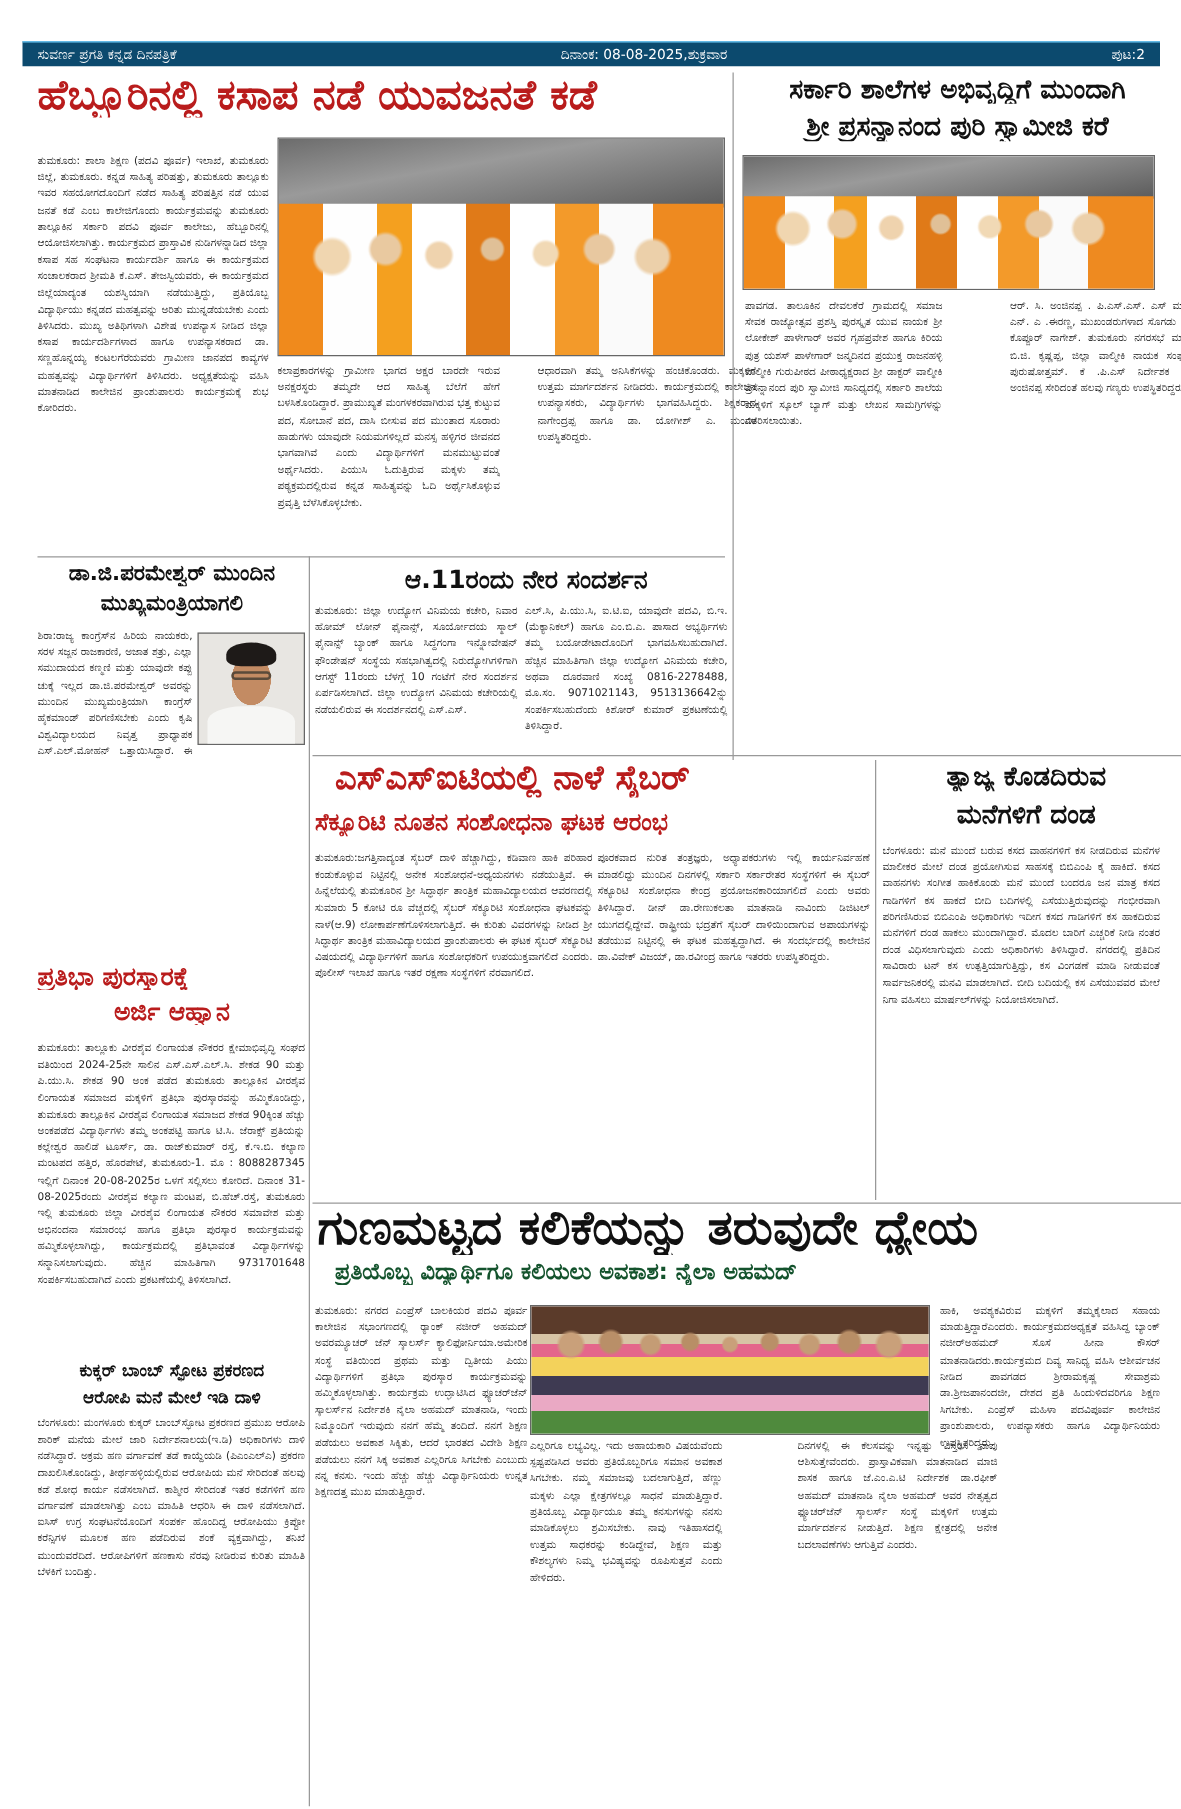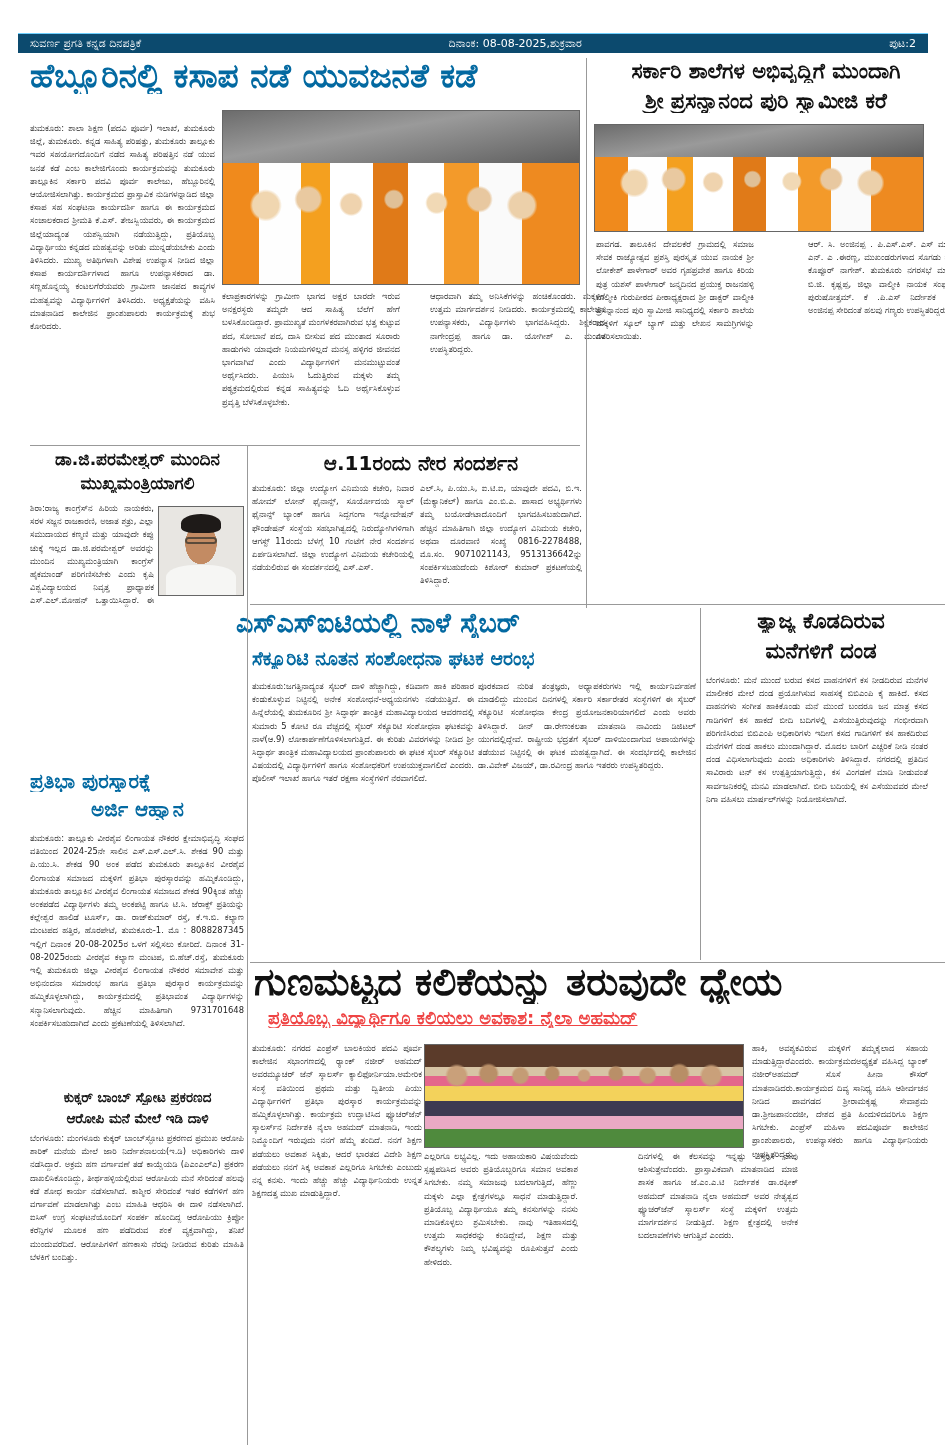--- a/index.html
+++ b/index.html
@@ -9,22 +9,22 @@
   .masthead {
     position: absolute; left: 18px; top: 33px; width: 910px; height: 20px;
     background: #0c4a6e; color: #fff; font-size: 11px;
     display: flex; align-items: center; justify-content: space-between; padding: 0 12px;
     border-top: 1px solid #6ed0ff;
   }
   .masthead span { white-space: nowrap; }
 
   .abs { position: absolute; }
   .headline { font-weight: bold; white-space: nowrap; overflow: hidden; line-height: 1.1; }
-  .red { color: #0369a1; }
-  .pink { color: #ef4444; text-decoration: underline; }
+  .red { color: #b91c1c; }
+  .pink { color: #14532d; }
   .black { color: #111; }
 
   .body-text {
     font-size: 8.4px; line-height: 13.2px; text-align: justify; color: #222;
     overflow: hidden; word-break: break-word;
   }
 
   .photo {
     position: absolute; overflow: hidden; border: 1px solid #666;
   }
@@ -124,21 +124,21 @@
 
 <div>
   <div class="abs headline black" style="left:256px;top:452px;width:330px;font-size:20px;text-align:center;">ಆ.11ರಂದು ನೇರ ಸಂದರ್ಶನ</div>
   <div class="abs body-text" style="left:252px;top:482px;width:162px;height:118px;">ತುಮಕೂರು: ಜಿಲ್ಲಾ ಉದ್ಯೋಗ ವಿನಿಮಯ ಕಚೇರಿ, ನಿವಾರ ಹೋಮ್ ಲೋನ್ ಫೈನಾನ್ಸ್, ಸೂರ್ಯೋದಯ ಸ್ಮಾಲ್ ಫೈನಾನ್ಸ್ ಬ್ಯಾಂಕ್ ಹಾಗೂ ಸಿದ್ದಗಂಗಾ ಇನ್ನೋವೇಷನ್ ಫೌಂಡೇಷನ್ ಸಂಸ್ಥೆಯ ಸಹಭಾಗಿತ್ವದಲ್ಲಿ ನಿರುದ್ಯೋಗಿಗಳಿಗಾಗಿ ಆಗಸ್ಟ್ 11ರಂದು ಬೆಳಗ್ಗೆ 10 ಗಂಟೆಗೆ ನೇರ ಸಂದರ್ಶನ ಏರ್ಪಡಿಸಲಾಗಿದೆ. ಜಿಲ್ಲಾ ಉದ್ಯೋಗ ವಿನಿಮಯ ಕಚೇರಿಯಲ್ಲಿ ನಡೆಯಲಿರುವ ಈ ಸಂದರ್ಶನದಲ್ಲಿ ಎಸ್.ಎಸ್.</div>
   <div class="abs body-text" style="left:420px;top:482px;width:162px;height:118px;">ಎಲ್.ಸಿ, ಪಿ.ಯು.ಸಿ, ಐ.ಟಿ.ಐ, ಯಾವುದೇ ಪದವಿ, ಬಿ.ಇ.(ಮೆಕ್ಯಾನಿಕಲ್) ಹಾಗೂ ಎಂ.ಬಿ.ಎ. ಪಾಸಾದ ಅಭ್ಯರ್ಥಿಗಳು ತಮ್ಮ ಬಯೋಡೇಟಾದೊಂದಿಗೆ ಭಾಗವಹಿಸಬಹುದಾಗಿದೆ. ಹೆಚ್ಚಿನ ಮಾಹಿತಿಗಾಗಿ ಜಿಲ್ಲಾ ಉದ್ಯೋಗ ವಿನಿಮಯ ಕಚೇರಿ, ಅಥವಾ ದೂರವಾಣಿ ಸಂಖ್ಯೆ 0816-2278488, ಮೊ.ಸಂ. 9071021143, 9513136642ನ್ನು ಸಂಪರ್ಕಿಸಬಹುದೆಂದು ಕಿಶೋರ್ ಕುಮಾರ್ ಪ್ರಕಟಣೆಯಲ್ಲಿ ತಿಳಿಸಿದ್ದಾರೆ.</div>
 </div>
 
 <div class="rule-h" style="left:250px;top:604px;width:695px;"></div>
 
 <div>
-  <div class="abs headline red" style="left:236px;top:608px;width:450px;font-size:27px;">ಎಸ್‌ಎಸ್‌ಐಟಿಯಲ್ಲಿ ನಾಳೆ ಸೈಬರ್</div>
+  <div class="abs headline red" style="left:268px;top:608px;width:450px;font-size:27px;">ಎಸ್‌ಎಸ್‌ಐಟಿಯಲ್ಲಿ ನಾಳೆ ಸೈಬರ್</div>
   <div class="abs headline red" style="left:252px;top:648px;width:450px;font-size:19px;">ಸೆಕ್ಯೂರಿಟಿ ನೂತನ ಸಂಶೋಧನಾ ಘಟಕ ಆರಂಭ</div>
   <div class="abs body-text" style="left:252px;top:680px;width:222px;height:278px;">ತುಮಕೂರು:ಜಗತ್ತಿನಾದ್ಯಂತ ಸೈಬರ್ ದಾಳಿ ಹೆಚ್ಚಾಗಿದ್ದು, ಕಡಿವಾಣ ಹಾಕಿ ಪರಿಹಾರ ಕಂಡುಕೊಳ್ಳುವ ನಿಟ್ಟಿನಲ್ಲಿ ಅನೇಕ ಸಂಶೋಧನೆ-ಅಧ್ಯಯನಗಳು ನಡೆಯುತ್ತಿವೆ. ಈ ಹಿನ್ನೆಲೆಯಲ್ಲಿ ತುಮಕೂರಿನ ಶ್ರೀ ಸಿದ್ಧಾರ್ಥ ತಾಂತ್ರಿಕ ಮಹಾವಿದ್ಯಾಲಯದ ಆವರಣದಲ್ಲಿ ಸುಮಾರು 5 ಕೋಟಿ ರೂ ವೆಚ್ಚದಲ್ಲಿ ಸೈಬರ್ ಸೆಕ್ಯೂರಿಟಿ ಸಂಶೋಧನಾ ಘಟಕವನ್ನು ನಾಳೆ(ಆ.9) ಲೋಕಾರ್ಪಣೆಗೊಳಿಸಲಾಗುತ್ತಿದೆ. ಈ ಕುರಿತು ವಿವರಗಳನ್ನು ನೀಡಿದ ಶ್ರೀ ಸಿದ್ಧಾರ್ಥ ತಾಂತ್ರಿಕ ಮಹಾವಿದ್ಯಾಲಯದ ಪ್ರಾಂಶುಪಾಲರು ಈ ಘಟಕ ಸೈಬರ್ ಸೆಕ್ಯೂರಿಟಿ ವಿಷಯದಲ್ಲಿ ವಿದ್ಯಾರ್ಥಿಗಳಿಗೆ ಹಾಗೂ ಸಂಶೋಧಕರಿಗೆ ಉಪಯುಕ್ತವಾಗಲಿದೆ ಎಂದರು. ಪೊಲೀಸ್ ಇಲಾಖೆ ಹಾಗೂ ಇತರೆ ರಕ್ಷಣಾ ಸಂಸ್ಥೆಗಳಿಗೆ ನೆರವಾಗಲಿದೆ.</div>
   <div class="abs body-text" style="left:478px;top:680px;width:218px;height:278px;">ಪೂರಕವಾದ ನುರಿತ ತಂತ್ರಜ್ಞರು, ಅಧ್ಯಾಪಕರುಗಳು ಇಲ್ಲಿ ಕಾರ್ಯನಿರ್ವಹಣೆ ಮಾಡಲಿದ್ದು ಮುಂದಿನ ದಿನಗಳಲ್ಲಿ ಸರ್ಕಾರಿ ಸರ್ಕಾರೇತರ ಸಂಸ್ಥೆಗಳಿಗೆ ಈ ಸೈಬರ್ ಸೆಕ್ಯೂರಿಟಿ ಸಂಶೋಧನಾ ಕೇಂದ್ರ ಪ್ರಯೋಜನಕಾರಿಯಾಗಲಿದೆ ಎಂದು ಅವರು ತಿಳಿಸಿದ್ದಾರೆ. ಡೀನ್ ಡಾ.ರೇಣುಕಲತಾ ಮಾತನಾಡಿ ನಾವಿಂದು ಡಿಜಿಟಲ್ ಯುಗದಲ್ಲಿದ್ದೇವೆ. ರಾಷ್ಟ್ರೀಯ ಭದ್ರತೆಗೆ ಸೈಬರ್ ದಾಳಿಯಿಂದಾಗುವ ಅಪಾಯಗಳನ್ನು ತಡೆಯುವ ನಿಟ್ಟಿನಲ್ಲಿ ಈ ಘಟಕ ಮಹತ್ವದ್ದಾಗಿದೆ. ಈ ಸಂದರ್ಭದಲ್ಲಿ ಕಾಲೇಜಿನ ಡಾ.ವಿವೇಕ್ ವಿಜಯ್, ಡಾ.ರವೀಂದ್ರ ಹಾಗೂ ಇತರರು ಉಪಸ್ಥಿತರಿದ್ದರು.</div>
 </div>
 
 <div class="rule-v" style="left:700px;top:608px;height:352px;"></div>
 
 <div>
   <div class="abs headline black" style="left:706px;top:610px;width:230px;font-size:21px;text-align:center;">ತ್ಯಾಜ್ಯ ಕೊಡದಿರುವ</div>
   <div class="abs headline black" style="left:706px;top:640px;width:230px;font-size:21px;text-align:center;">ಮನೆಗಳಿಗೆ ದಂಡ</div>

